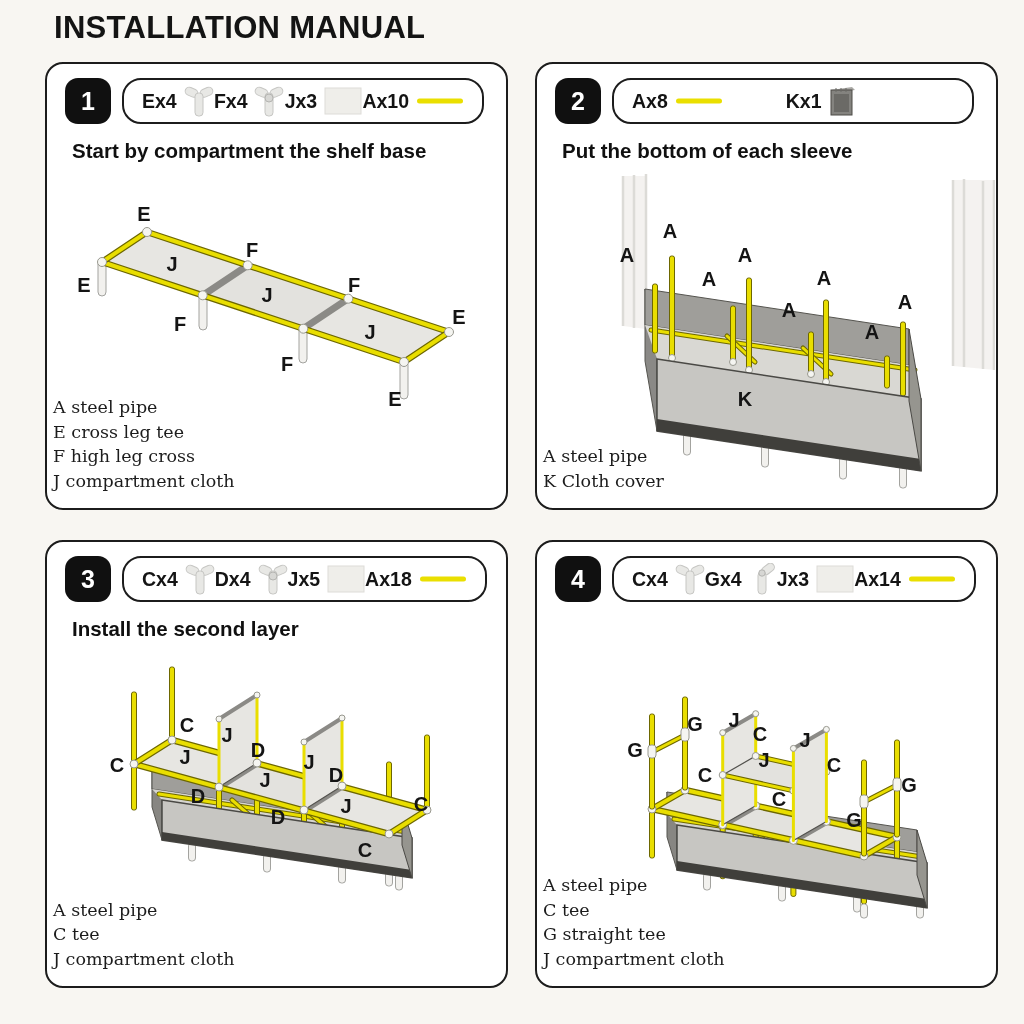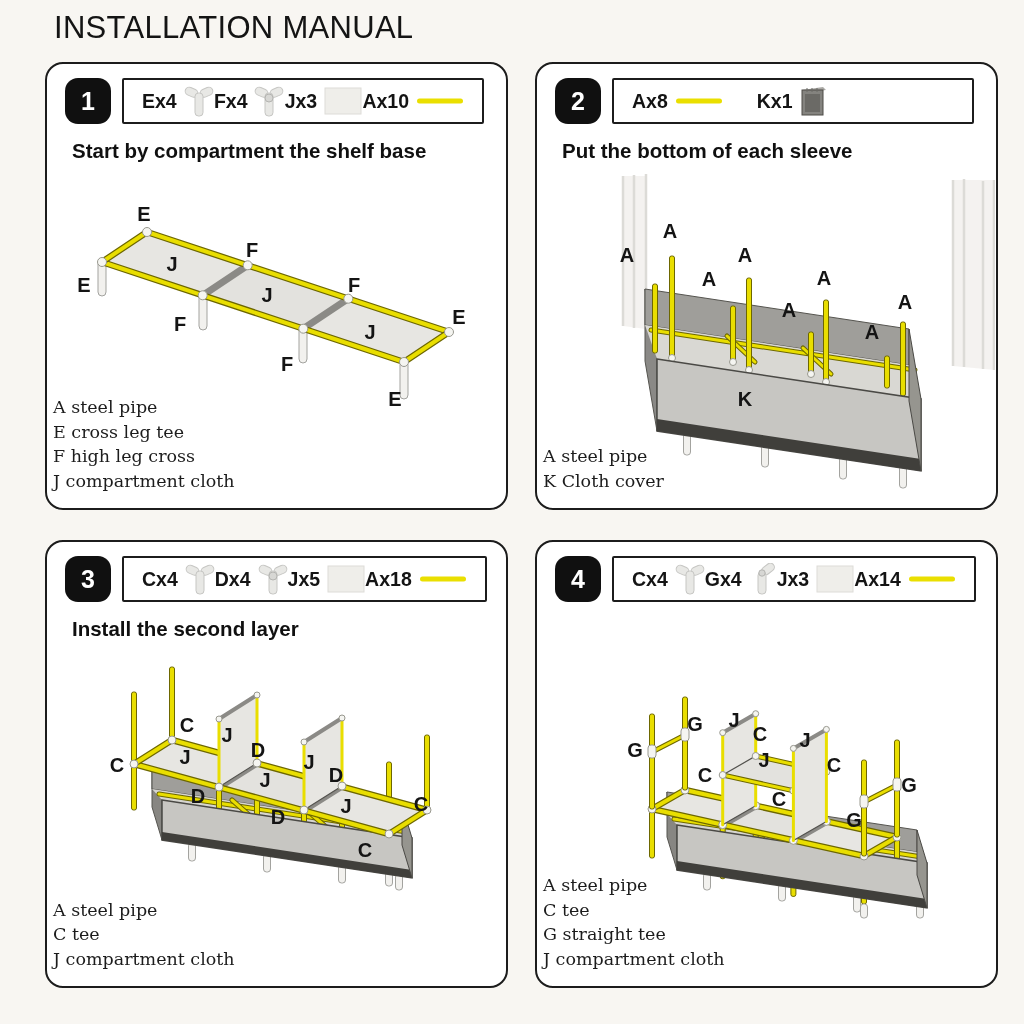--- a/index.html
+++ b/index.html
@@ -4,41 +4,41 @@
 <style>
   html,body { margin:0; padding:0; }
   body {
     width:1024px; height:1024px; position:relative;
     background:#f8f6f2;
     font-family:"Liberation Sans", sans-serif;
     overflow:hidden;
   }
   .title {
     position:absolute; left:54px; top:10px;
-    font-size:31px; font-weight:400; letter-spacing:0.3px; color:#141414;
+    font-size:31px; font-weight:700; letter-spacing:0.3px; color:#141414;
   }
   .panel {
     position:absolute; width:463px; height:448px; box-sizing:border-box;
     background:#ffffff; border:2.5px solid #1c1c1c; border-radius:18px;
   }
   #p1{left:45px;top:62px} #p2{left:535px;top:62px}
   #p3{left:45px;top:540px} #p4{left:535px;top:540px}
   .diagram { position:absolute; left:0; top:0; width:458px; height:443px; }
   .hdr { position:absolute; left:18px; right:22px; top:14px; height:46px; display:flex; gap:11px; }
   .badge {
     width:46px; height:46px; flex:0 0 46px; background:#101010; border-radius:13px;
     color:#fff; font-size:25px; font-weight:700;
     display:flex; align-items:center; justify-content:center;
   }
   .partsbox {
-    flex:1; border:2.5px solid #1c1c1c; border-radius:2px; background:#fff;
+    flex:1; border:2.5px solid #1c1c1c; border-radius:19px; background:#fff;
     display:flex; align-items:center; padding:0 18px; box-sizing:border-box;
   }
   .partsbox.spread { justify-content:space-between; }
-  .partsbox.packed .pitem + .pitem { margin-left:34px; }
+  .partsbox.packed .pitem + .pitem { margin-left:63px; }
   .pitem { display:flex; align-items:center; gap:7px; }
   .pname { font-size:19.5px; font-weight:700; color:#141414; white-space:nowrap; }
   .caption { position:absolute; left:25px; top:75px; font-size:20.5px; font-weight:700; color:#101010; }
   .legend {
     position:absolute; left:6px; bottom:15px;
     font-family:"DejaVu Serif","Liberation Serif",serif;
     font-size:17.5px; color:#1c1c1c; line-height:24.5px;
   }
   
   .po  { stroke:#6d6700; stroke-width:6.5; stroke-linecap:round; }

